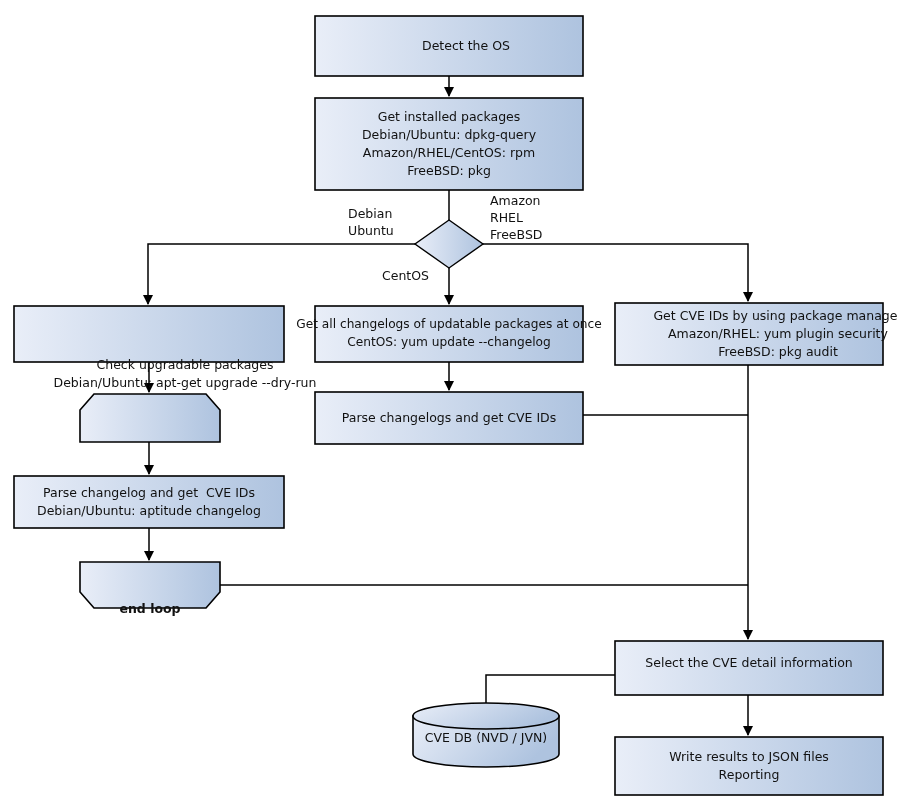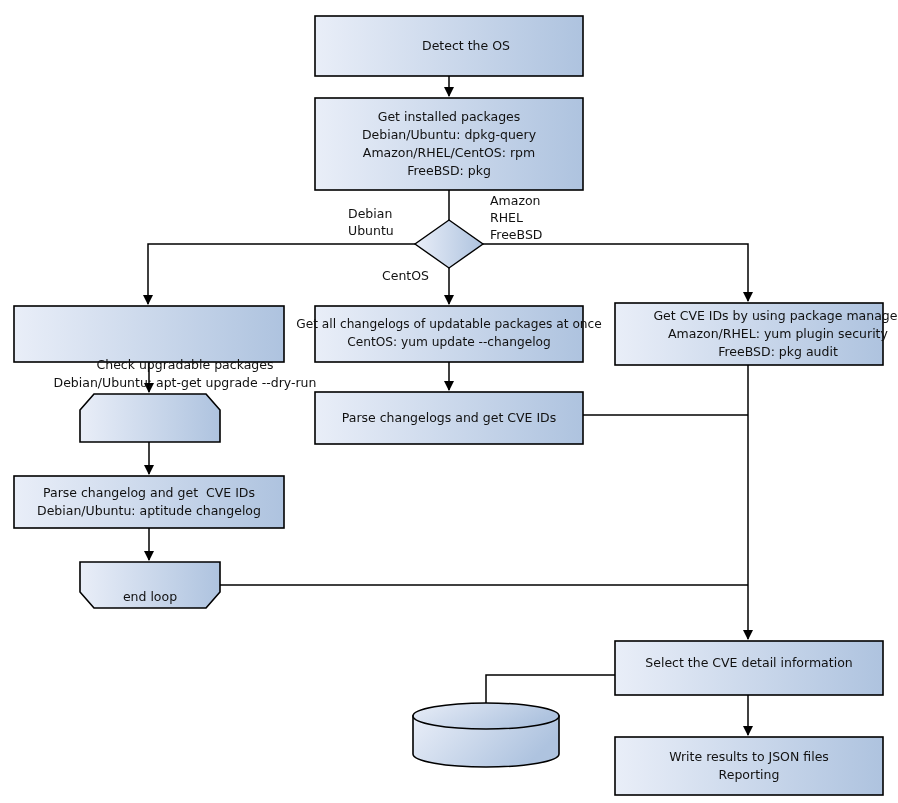--- a/index.html
+++ b/index.html
@@ -145,24 +145,25 @@
   <div class="node-label" style="left:650px; top:303px; width:256px; height:62px;">Get CVE IDs by using package manager
 Amazon/RHEL: yum plugin security
 FreeBSD: pkg audit</div>
 
 
   <div class="node-label" style="left:315px; top:392px; width:268px; height:52px;">Parse changelogs and get CVE IDs</div>
 
   <div class="node-label" style="left:14px; top:476px; width:270px; height:52px;">Parse changelog and get  CVE IDs
 Debian/Ubuntu: aptitude changelog</div>
 
-  <div class="node-label" style="left:80px; top:576px; width:140px; height:42px;">end loop</div>
+  <div class="node-label" style="left:80px; top:588px; width:140px; height:42px;font-weight:bold;">end loop</div>
 
   <div class="node-label" style="left:615px; top:641px; width:268px; height:44px;">Select the CVE detail information</div>
 
+  <div class="node-label" style="left:413px; top:712px; width:146px; height:52px;">CVE DB (NVD / JVN)</div>
 
   <div class="node-label" style="left:615px; top:737px; width:268px; height:58px;border-radius:21px;">Write results to JSON files
 Reporting</div>
 
   <div class="edge-label" style="left:348px; top:206px; width:64px;">Debian
 Ubuntu</div>
 
   <div class="edge-label" style="left:490px; top:193px; width:72px;">Amazon
 RHEL
 FreeBSD</div>

